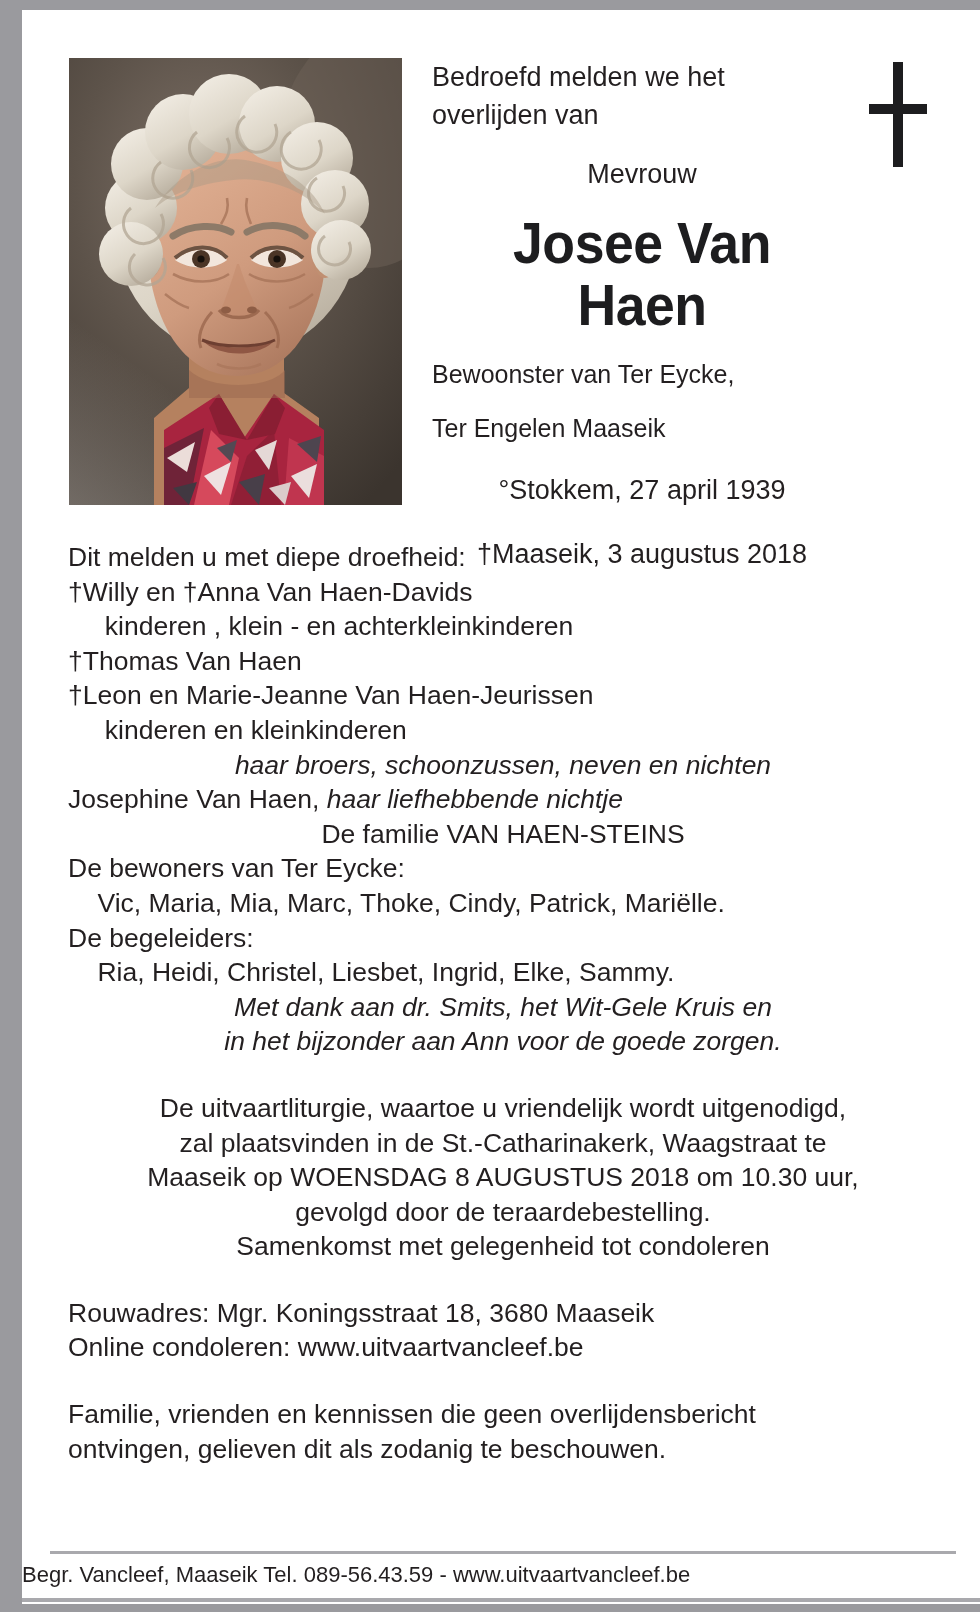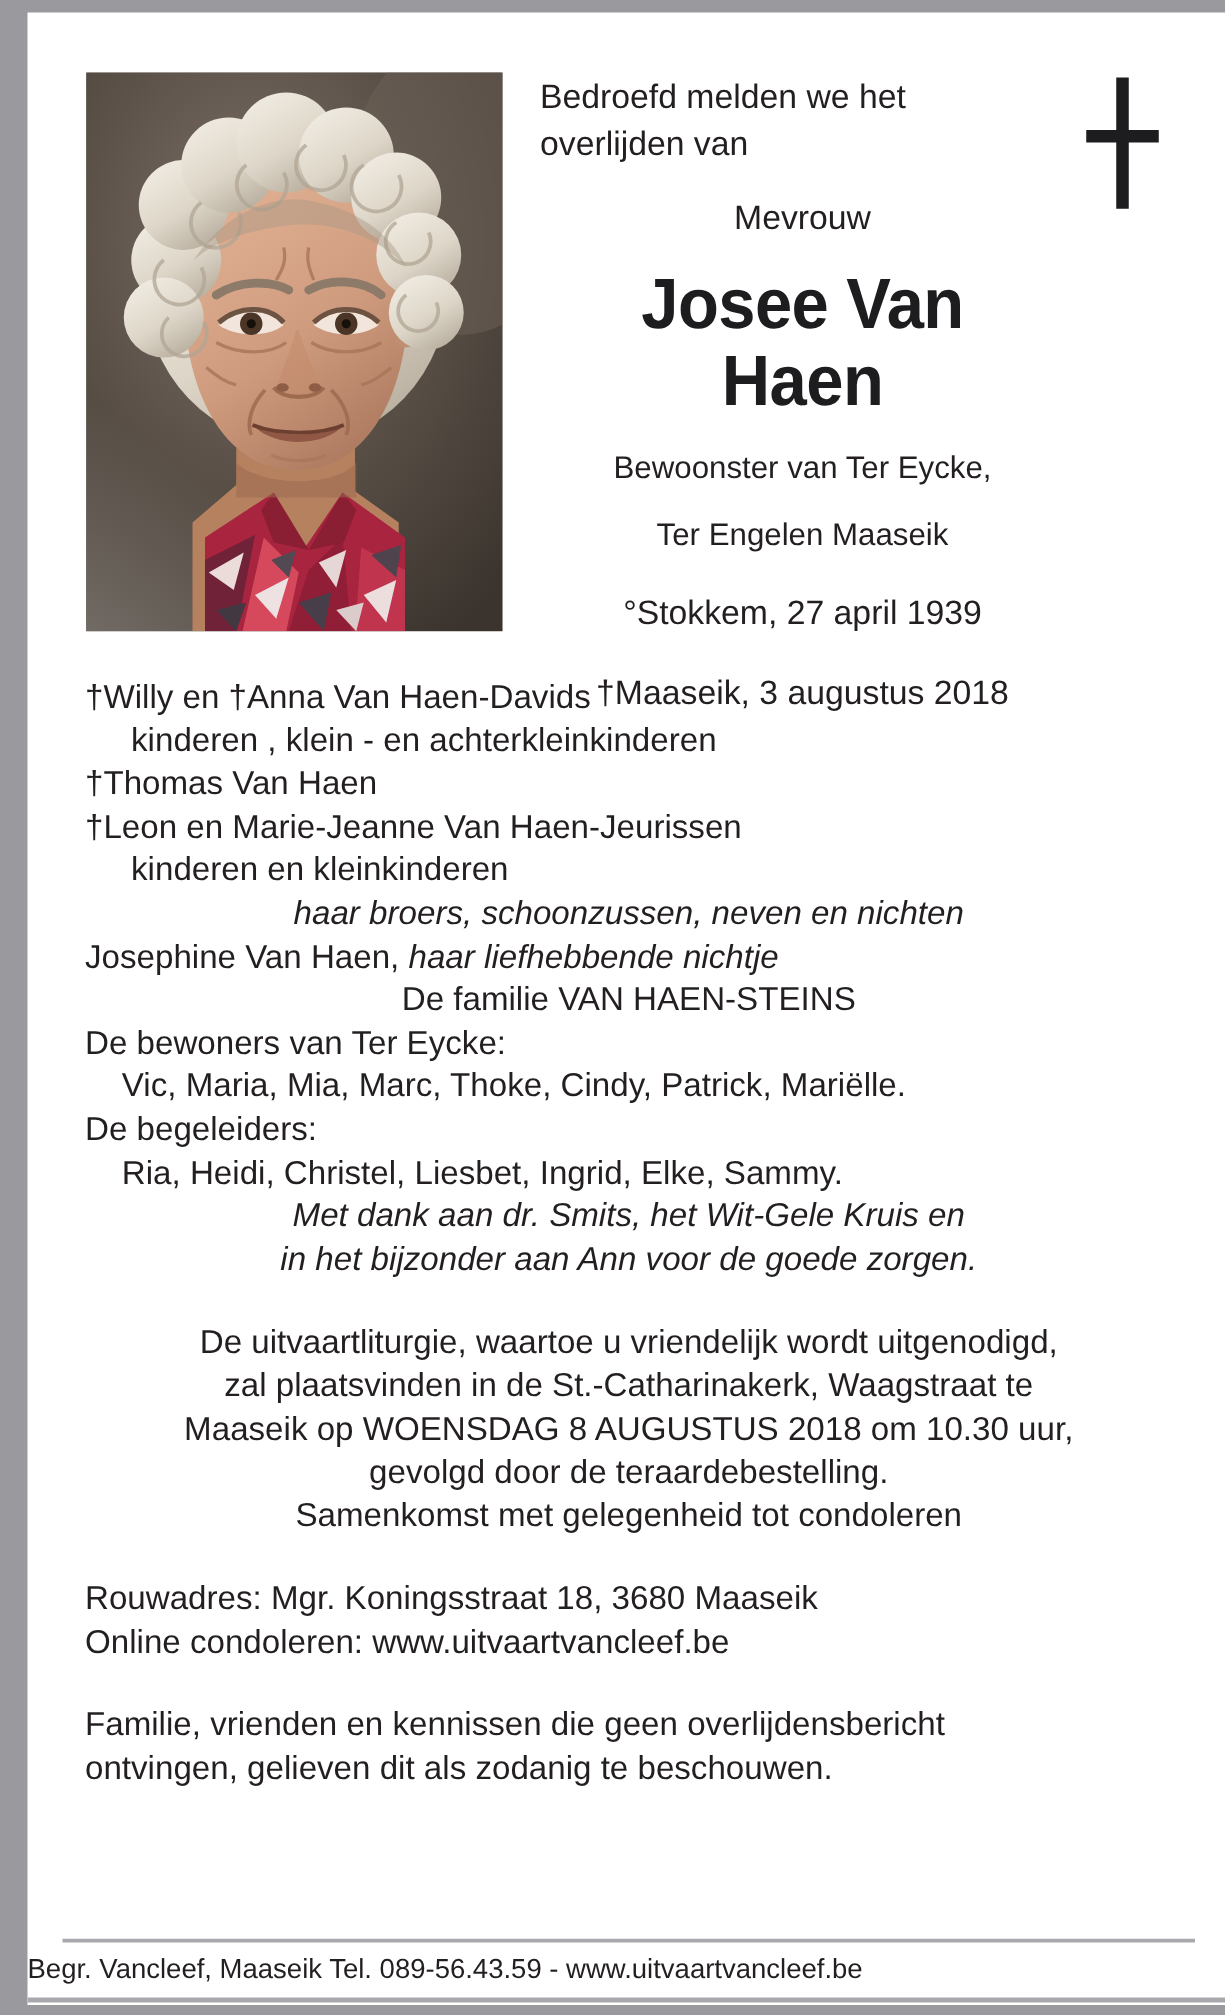--- a/index.html
+++ b/index.html
@@ -89,21 +89,21 @@
     color: #1d1d1f;
     text-align: center;
     margin-top: 22px;
     transform: scaleX(0.94);
     transform-origin: center;
   }
   .subtitle {
     font-size: 25px;
     line-height: 32px;
     color: #231f20;
-    text-align: center;
+    text-align: left;
     margin-top: 22px;
   }
   .dates {
     font-size: 27px;
     line-height: 36px;
     color: #231f20;
     text-align: center;
     margin-top: 28px;
   }
 
@@ -310,20 +310,21 @@
       <div id="deceased-name">Josee Van Haen</div>
       <div class="subtitle">Bewoonster van Ter Eycke,</div>
       <div class="subtitle">Ter Engelen Maaseik</div>
       <div class="dates">°Stokkem, 27 april 1939</div>
       <div class="dates">†Maaseik, 3 augustus 2018</div>
     </div>
   </div>
 
   <div id="body-block">
 
+    <div class="line left">Dit melden u met diepe droefheid:</div>
 
     <div id="family-lines">
         <div class="line left">†Willy en †Anna Van Haen-Davids</div>
         <div class="line left">     kinderen , klein - en achterkleinkinderen</div>
         <div class="line left">†Thomas Van Haen</div>
         <div class="line left">†Leon en Marie-Jeanne Van Haen-Jeurissen</div>
         <div class="line left">     kinderen en kleinkinderen</div>
         <div class="line center italic">haar broers, schoonzussen, neven en nichten</div>
         <div class="line left">Josephine Van Haen, <span class="it">haar liefhebbende nichtje</span></div>
         <div class="line center">De familie VAN HAEN-STEINS</div>

